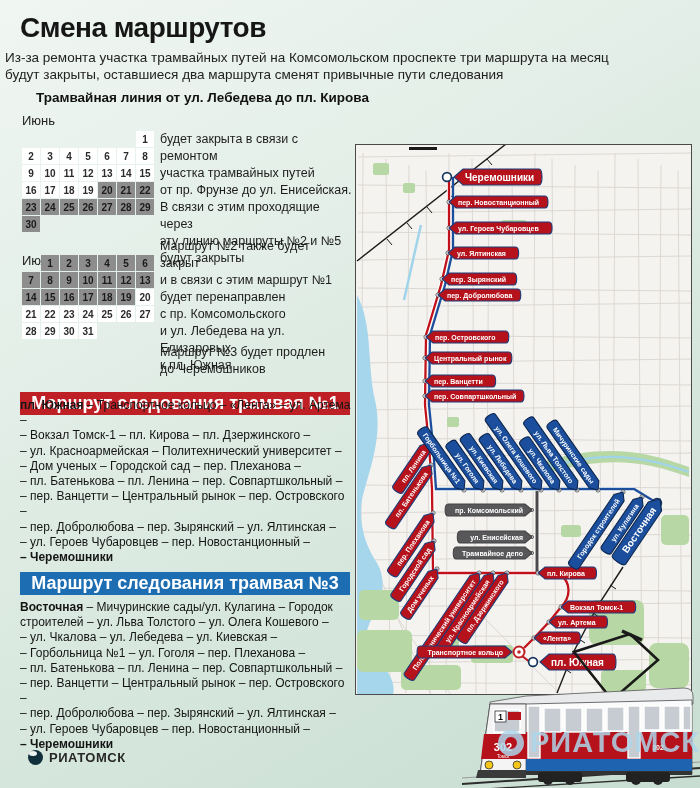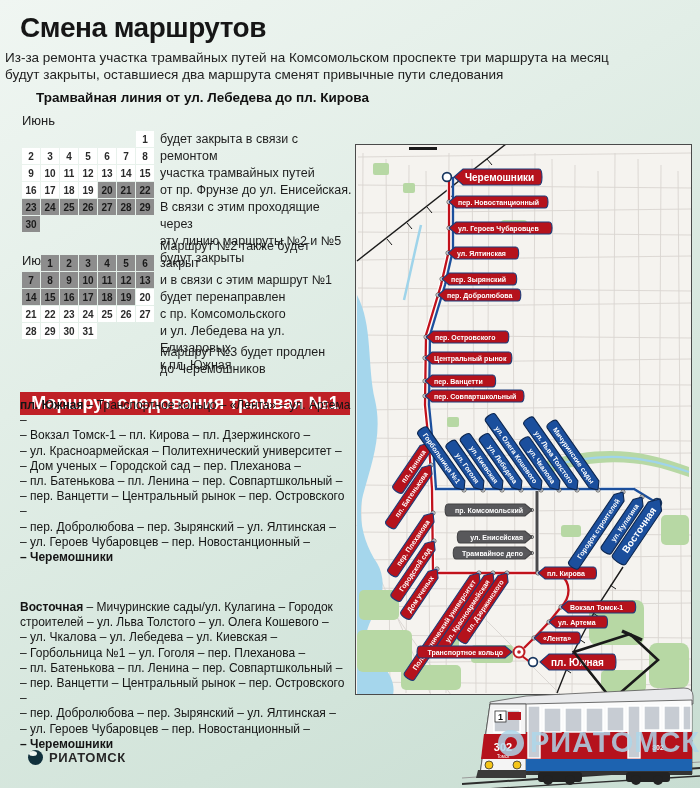--- a/index.html
+++ b/index.html
@@ -144,20 +144,21 @@
   <div class="abs routetext" style="top:398px"><b>пл. Южная</b><span> – Транспортное кольцо – «Лента» – ул. Артема –
 – Вокзал Томск-1 – пл. Кирова – пл. Дзержинского –
 – ул. Красноармейская – Политехнический университет –
 – Дом ученых – Городской сад – пер. Плеханова –
 – пл. Батенькова – пл. Ленина – пер. Совпартшкольный –
 – пер. Ванцетти – Центральный рынок – пер. Островского –
 – пер. Добролюбова – пер. Зырянский – ул. Ялтинская –
 – ул. Героев Чубаровцев – пер. Новостанционный –
 </span><b>– Черемошники</b></div>
 
+  <div class="abs banner" style="top:572px;background:#1d6db3">Маршрут следования трамвая №3</div>
   <div class="abs routetext" style="top:600px"><b>Восточная</b><span> – Мичуринские сады/ул. Кулагина – Городок
 строителей – ул. Льва Толстого – ул. Олега Кошевого –
 – ул. Чкалова – ул. Лебедева – ул. Киевская –
 – Горбольница №1 – ул. Гоголя – пер. Плеханова –
 – пл. Батенькова – пл. Ленина – пер. Совпартшкольный –
 – пер. Ванцетти – Центральный рынок – пер. Островского –
 – пер. Добролюбова – пер. Зырянский – ул. Ялтинская –
 – ул. Героев Чубаровцев – пер. Новостанционный –
 </span><b>– Черемошники</b></div>
 

